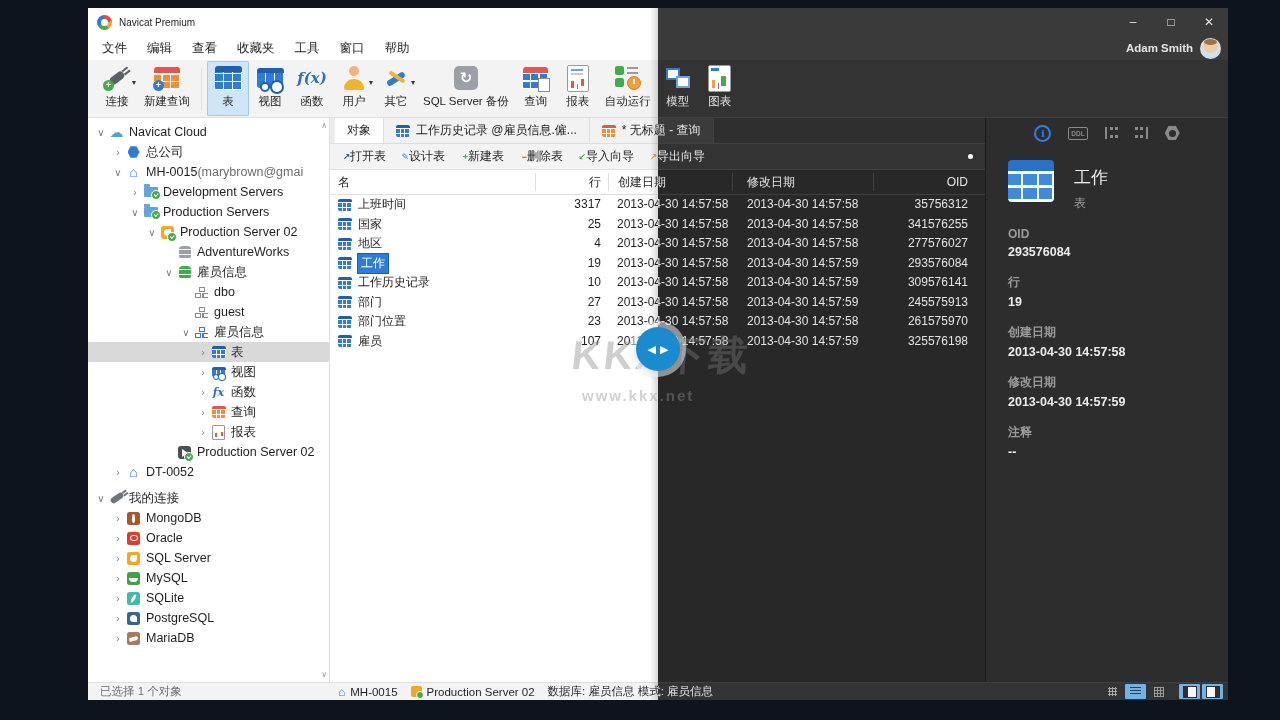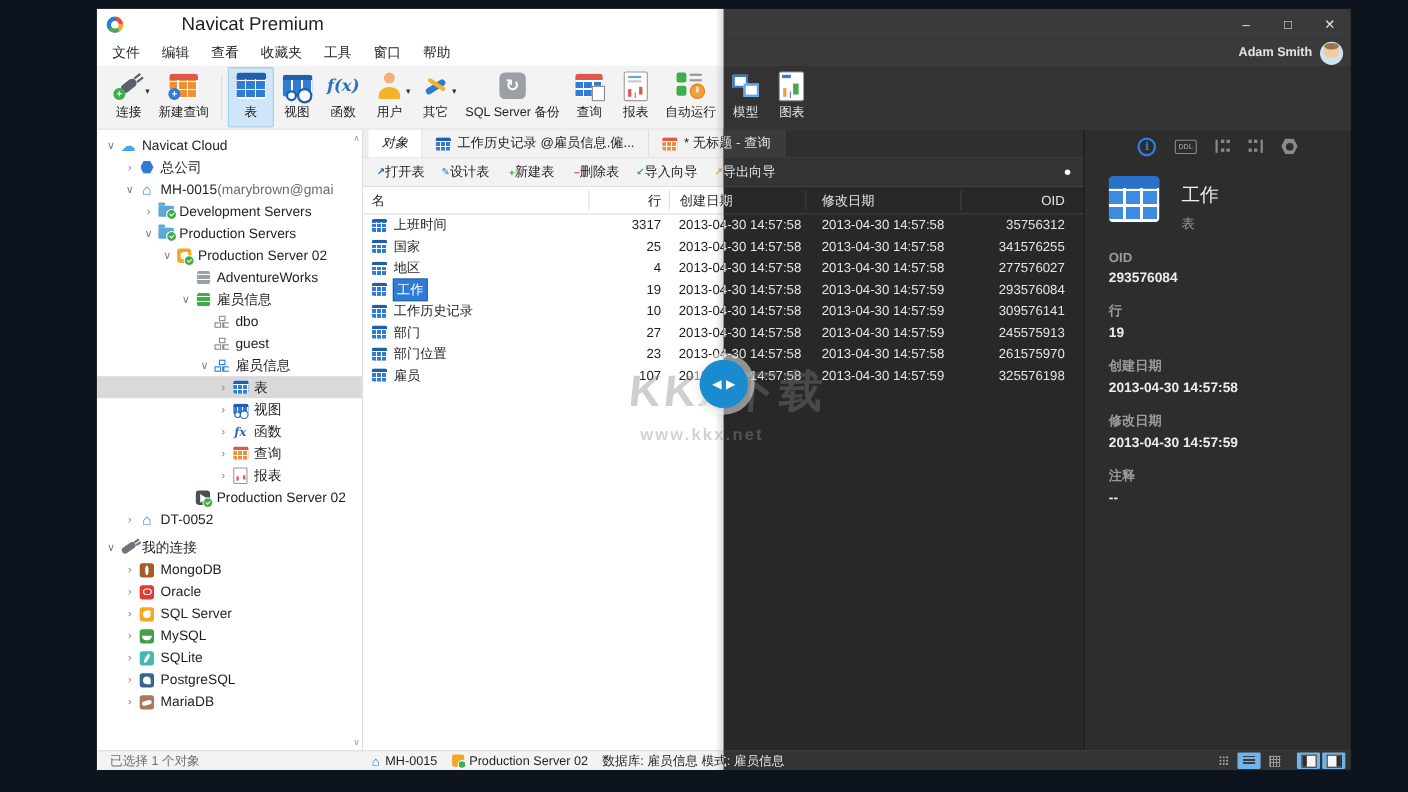--- a/index.html
+++ b/index.html
@@ -14,21 +14,21 @@
   .half.dark{clip-path:inset(0 0 0 570px);
     --title-bg:#3a3a3a;--chrome:#333333;--bg:#282828;--text:#e4e4e4;--muted:#9b9b9b;
     --tabbar:#2f2f2f;--tab:#3b3b3b;--tabactive:#303030;--line:#404040;--selrow:#4a4a4a;
     --panel:#2d2d2d;--btn-active:#2a4a66;--btn-active-b:#3a6a92;--ctrl:#e4e4e4;}
   .win{position:relative;width:1140px;height:692px;background:var(--bg);font-size:12px;color:var(--text);}
   
   .titlebar{position:absolute;left:0;top:0;right:0;height:28px;background:var(--title-bg);display:flex;align-items:center;}
   .logo{width:15px;height:15px;border-radius:50%;margin:0 7px 0 9px;flex:none;position:relative;
         background:conic-gradient(#e8483f 0 22%,#f6a323 22% 40%,#49a84f 40% 66%,#2e7cd6 66% 100%);}
   .logo::after{content:"";position:absolute;left:4px;top:4px;width:7px;height:7px;border-radius:50%;background:var(--title-bg);}
-  .title{font-size:17px;color:var(--text);margin-left:46px;}
+  .title{font-size:10px;color:var(--text);}
   .wctrls{margin-left:auto;display:flex;height:100%;}
   .wc{width:38px;display:flex;align-items:center;justify-content:center;color:var(--ctrl);font-size:12px;}
   
   .menubar{position:absolute;left:0;top:28px;right:0;height:24px;background:var(--title-bg);display:flex;align-items:center;padding-left:4px;}
   .mi{padding:0 10px;color:var(--text);font-size:12.5px;}
   .account{margin-left:auto;display:flex;align-items:center;gap:7px;padding-right:7px;}
   .accname{font-size:11.5px;font-weight:bold;color:var(--ctrl);}
   .avatar{width:21px;height:21px;border-radius:50%;flex:none;background:radial-gradient(circle at 50% 38%,#f0cba4 0 42%,#cfe2ef 43%);position:relative;overflow:hidden;}
   .avatar::before{content:"";position:absolute;left:4px;top:1px;width:13px;height:6px;border-radius:50%;background:#9a7348;}
   
@@ -138,21 +138,21 @@
   .vt.sqlite{background:#45b8b0;}.vt.sqlite::after{left:5px;top:2px;width:3px;height:9px;border-radius:50%;transform:rotate(30deg);}
   .vt.pg{background:#336791;}.vt.pg::after{left:3px;top:3px;width:7px;height:7px;border-radius:50% 50% 0 50%;}
   .vt.maria{background:#a8795a;}.vt.maria::after{left:2px;top:5px;width:9px;height:4px;border-radius:4px;transform:rotate(-15deg);}
   .sb-scroll{position:absolute;right:0;top:0;bottom:0;width:13px;}
   .sb-arrow{position:absolute;right:2px;font-size:8px;color:#999;}
   .sb-arrow.up{top:3px;}.sb-arrow.dn{bottom:3px;}
   
   .main{position:absolute;left:242px;top:110px;width:655px;bottom:18px;background:var(--bg);}
   .tabbar{position:absolute;left:0;top:0;right:0;height:26px;background:var(--tabbar);display:flex;align-items:flex-end;padding-left:5px;box-sizing:border-box;border-bottom:1px solid var(--line);}
   .tab{height:25px;display:flex;align-items:center;gap:6px;padding:0 12px;font-size:12px;background:var(--tab);border-right:1px solid var(--line);color:var(--text);white-space:nowrap;overflow:hidden;}
-  .tab.active{background:var(--tabactive);font-style:italic;}
+  .tab.active{background:var(--tabactive);}
   .tab .ic-table,.tab .ic-query{flex:none;}
   .toolbar2{position:absolute;left:0;top:26px;right:0;height:26px;background:var(--chrome);display:flex;align-items:center;padding-left:6px;border-bottom:1px solid var(--line);box-sizing:border-box;}
   .t2btn{display:flex;align-items:center;gap:5px;padding:0 9px;font-size:12px;color:var(--text);height:100%;}
   .mtbl{position:relative;flex:none;}
   .mb{position:absolute;right:-5px;bottom:-5px;font-size:9px;font-weight:bold;}
   .mb.open{color:#1f5fae}.mb.design{color:#2e7cd6}.mb.new{color:#3fae49}.mb.del{color:#e03c31}.mb.imp{color:#3fae49}.mb.exp{color:#f2a03a}
   .t2dot{position:absolute;right:12px;top:10px;width:5px;height:5px;border-radius:50%;background:#fff;}
   .gridhead{position:absolute;left:0;top:52px;right:0;height:24px;border-bottom:1px solid var(--line);}
   .gh{position:absolute;top:0;height:24px;line-height:24px;font-size:12px;color:var(--text);}
   .hsep{position:absolute;top:3px;bottom:3px;width:1px;background:var(--line);}

